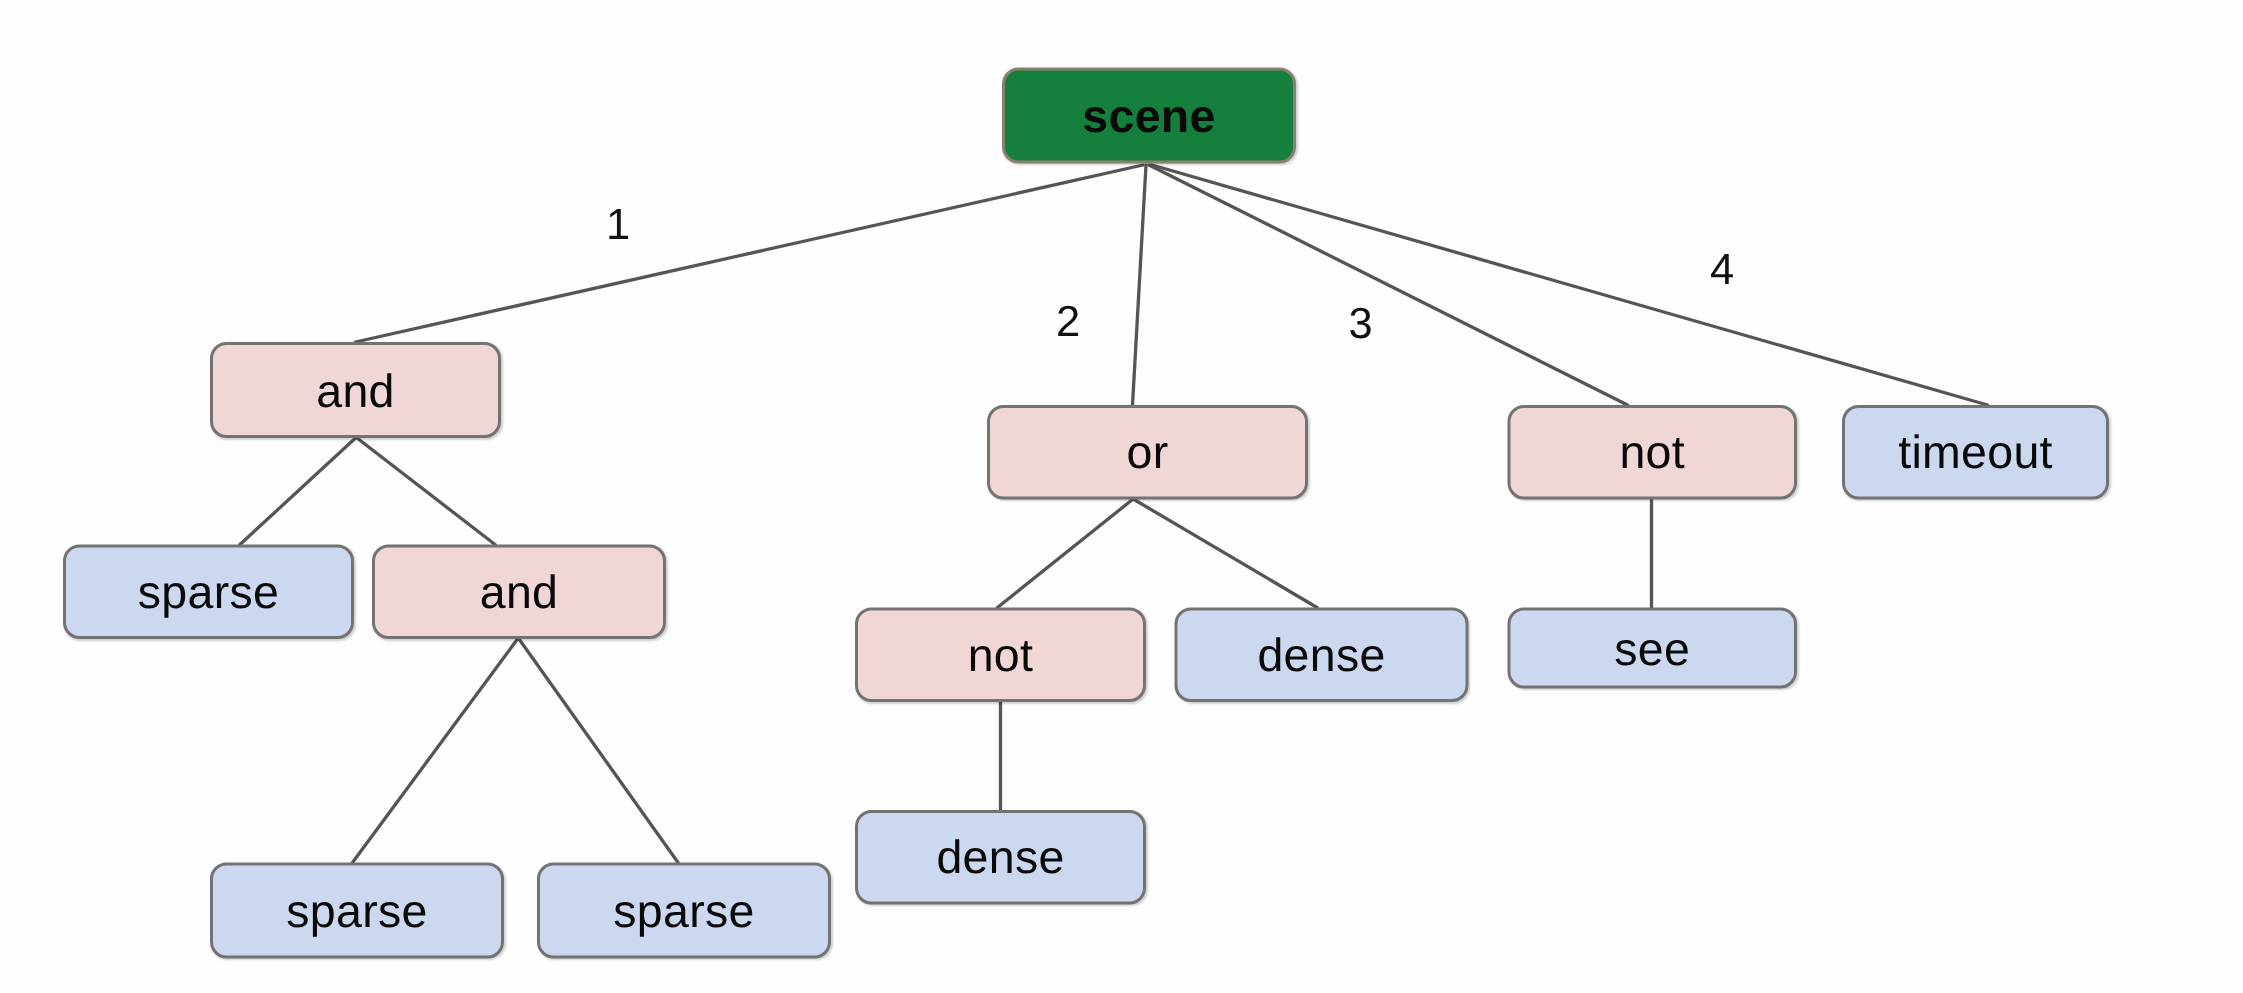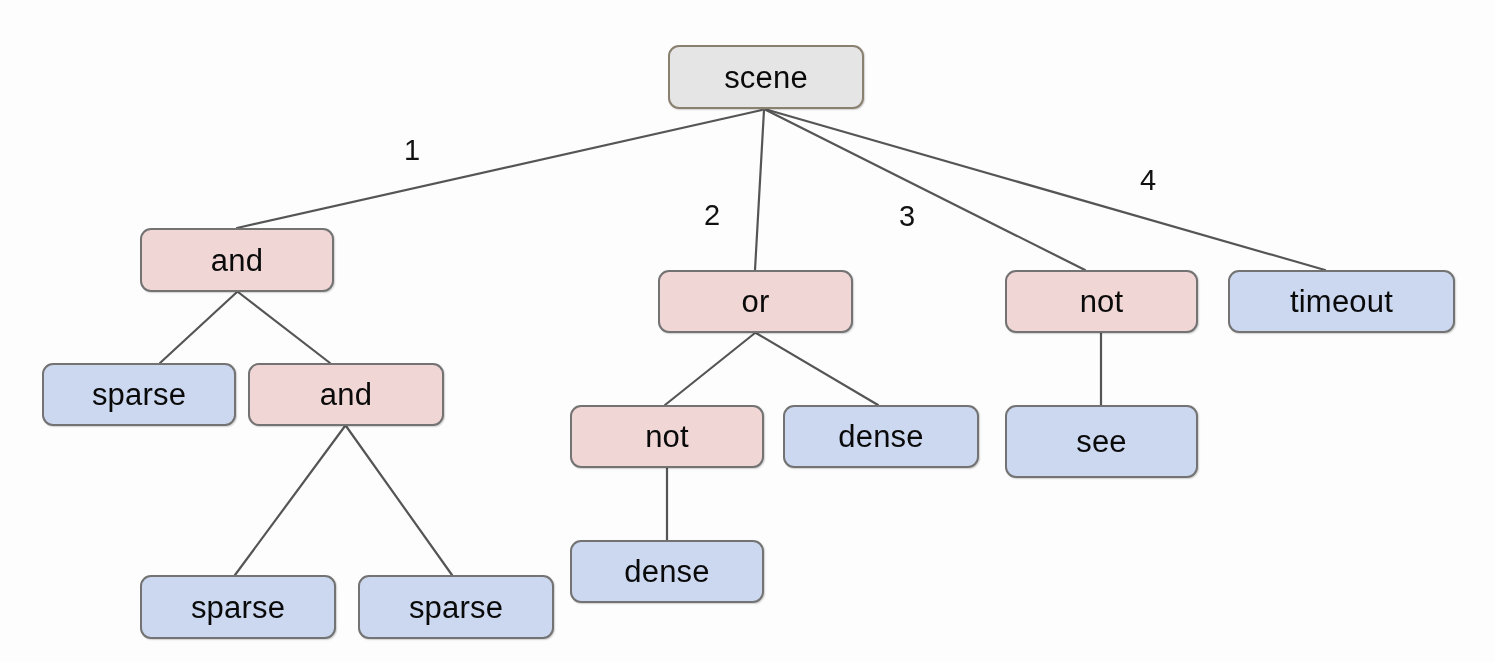--- a/index.html
+++ b/index.html
@@ -32,21 +32,21 @@
     justify-content: center;
     border-radius: 11px;
     border: 2px solid #6f6f6f;
     font-size: 31px;
     color: #0a0a0a;
     line-height: 1;
     letter-spacing: 0.2px;
     box-shadow: 1px 1px 1.5px rgba(0,0,0,0.18);
     z-index: 2;
   }
-  .node.root   { background: #e5e5e5; border-color: #8a8070; }
+  .node.root   { background: #15803d; border-color: #8a8070; font-weight: bold; }
   .node.op     { background: #f0d6d5; border-color: #737373; text-align: center; }
   .node.leaf   { background: #ccd8f0; border-color: #737373; }
   .edge-label {
     position: absolute;
     font-size: 29px;
     color: #111111;
     line-height: 1;
     z-index: 3;
     white-space: nowrap;
   }
@@ -69,42 +69,42 @@
       <line x1="667" y1="468" x2="667" y2="540" stroke="#555555" stroke-width="2.2" stroke-linecap="round"></line>
       <line x1="1101" y1="333" x2="1101" y2="405" stroke="#555555" stroke-width="2.2" stroke-linecap="round"></line>
     </svg>
   <div id="node-layer">
       <div class="node root" style="left: 668px; top: 45px; width: 196px; height: 64px;">
         <span>scene</span>
       </div>
       <div class="node op" style="left: 140px; top: 228px; width: 194px; height: 64px;">
         <span>and</span>
       </div>
-      <div class="node op" style="left: 658px; top: 270px; width: 195px; height: 63px;">
+      <div class="node op" style="left: 658px; top: 270px; width: 214px; height: 63px;">
         <span>or</span>
       </div>
       <div class="node op" style="left: 1005px; top: 270px; width: 193px; height: 63px;">
         <span>not</span>
       </div>
-      <div class="node leaf" style="left: 1228px; top: 270px; width: 227px; height: 63px;">
+      <div class="node leaf" style="left: 1228px; top: 270px; width: 178px; height: 63px;">
         <span>timeout</span>
       </div>
       <div class="node leaf" style="left: 42px; top: 363px; width: 194px; height: 63px;">
         <span>sparse</span>
       </div>
       <div class="node op" style="left: 248px; top: 363px; width: 196px; height: 63px;">
         <span>and</span>
       </div>
       <div class="node op" style="left: 570px; top: 405px; width: 194px; height: 63px;">
         <span>not</span>
       </div>
       <div class="node leaf" style="left: 783px; top: 405px; width: 196px; height: 63px;">
         <span>dense</span>
       </div>
-      <div class="node leaf" style="left: 1005px; top: 405px; width: 193px; height: 73px;">
+      <div class="node leaf" style="left: 1005px; top: 405px; width: 193px; height: 54px;">
         <span>see</span>
       </div>
       <div class="node leaf" style="left: 570px; top: 540px; width: 194px; height: 63px;">
         <span>dense</span>
       </div>
       <div class="node leaf" style="left: 140px; top: 575px; width: 196px; height: 64px;">
         <span>sparse</span>
       </div>
       <div class="node leaf" style="left: 358px; top: 575px; width: 196px; height: 64px;">
         <span>sparse</span>

